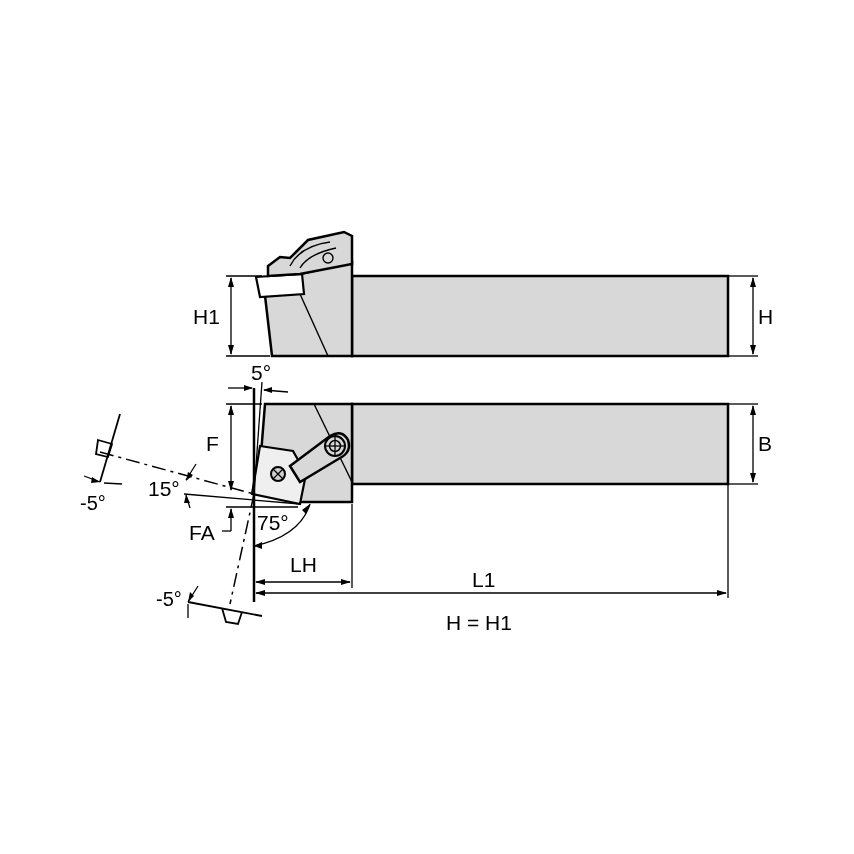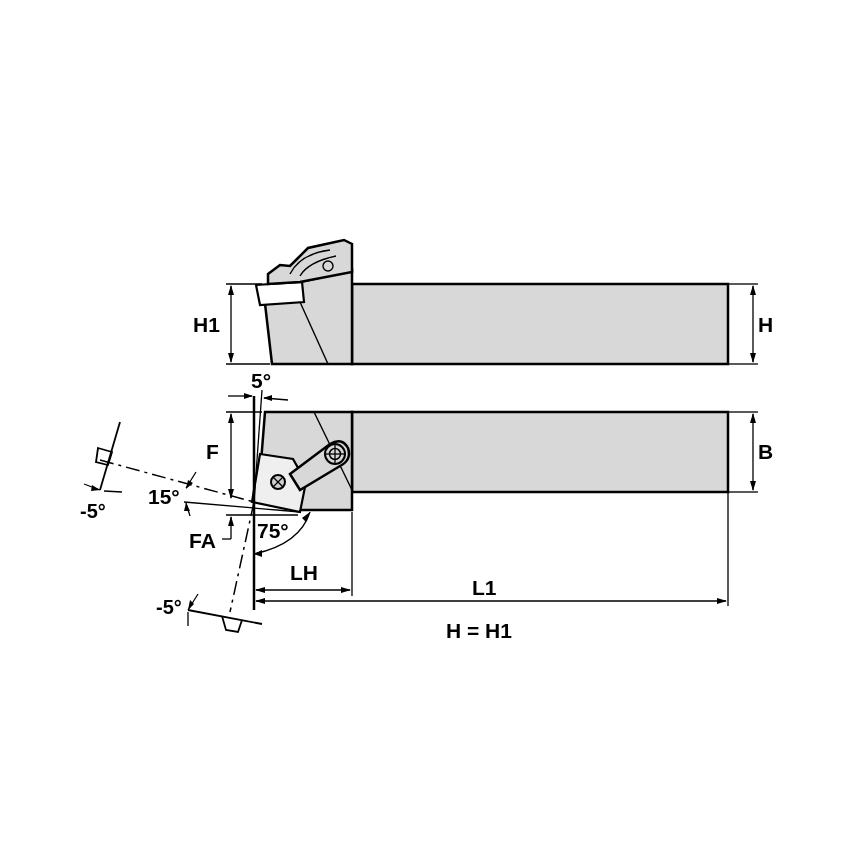--- a/index.html
+++ b/index.html
@@ -1,17 +1,17 @@
 <!DOCTYPE html>
 <html><head>
 <meta charset="utf-8">
 <style>
   html, body { margin: 0; padding: 0; background: #ffffff; }
   body { width: 854px; height: 854px; overflow: hidden; }
-  #canvas { position: absolute; left: 0; top: 12px; width: 854px; height: 610px; font-weight: bold; }
+  #canvas { position: absolute; left: 0; top: 4px; width: 854px; height: 610px; }
   svg text { font-family: "Liberation Sans", "DejaVu Sans", sans-serif; fill: #000; }
   .lbl { font-size: 21px; }
   .lbl-sm { font-size: 20px; }
   .body { fill: #d8d8d8; stroke: #000; stroke-width: 2.5; }
   .edge { fill: none; stroke: #000; stroke-width: 2.5; }
   .thin { fill: none; stroke: #000; stroke-width: 1.4; }
   .dim { fill: none; stroke: #000; stroke-width: 1.3; }
   .dash { fill: none; stroke: #000; stroke-width: 1.5; stroke-dasharray: 14 5 3 5; }
   .white { fill: #ffffff; stroke: #000; stroke-width: 2.2; }
   .light { fill: #efefef; stroke: #000; stroke-width: 2.2; }

